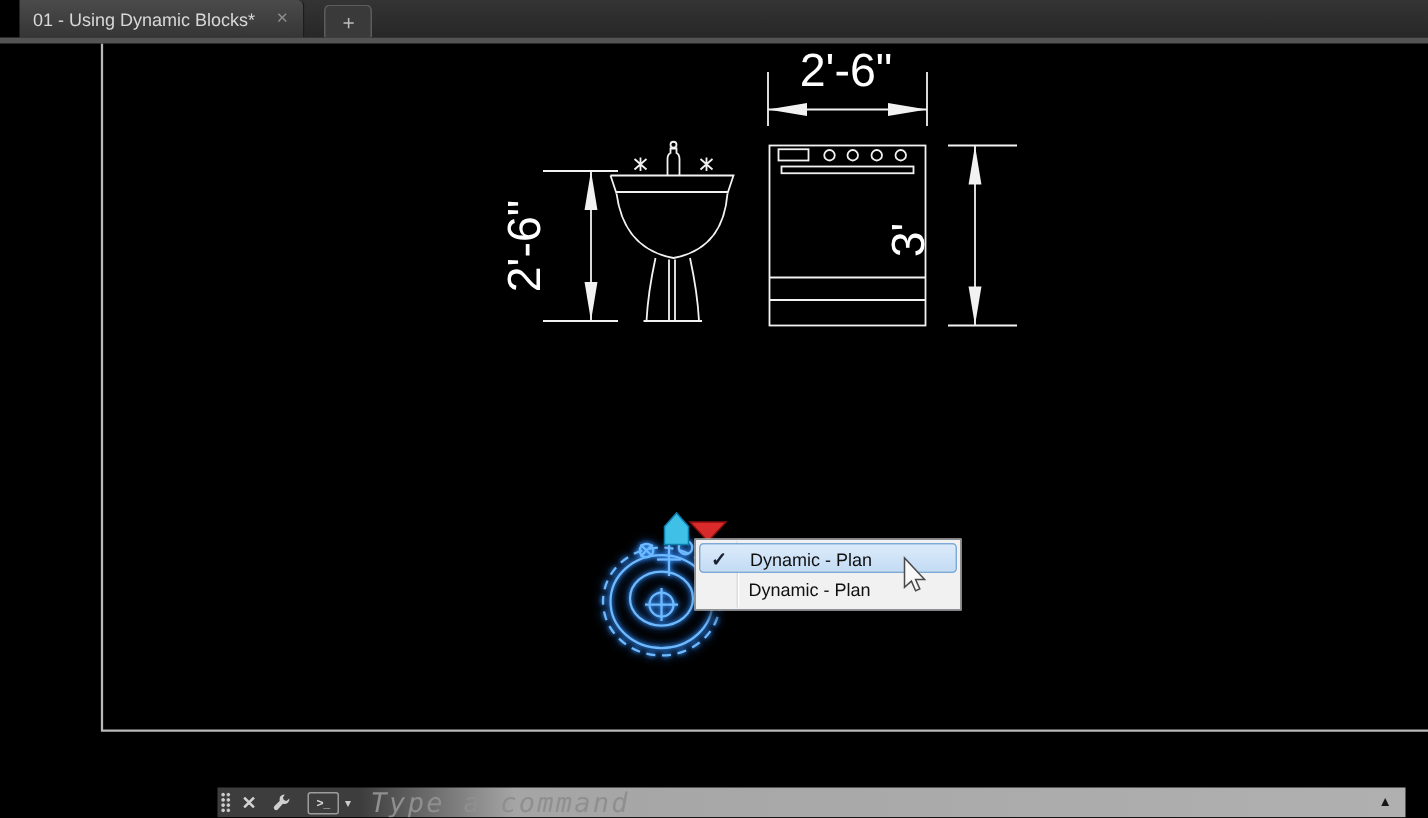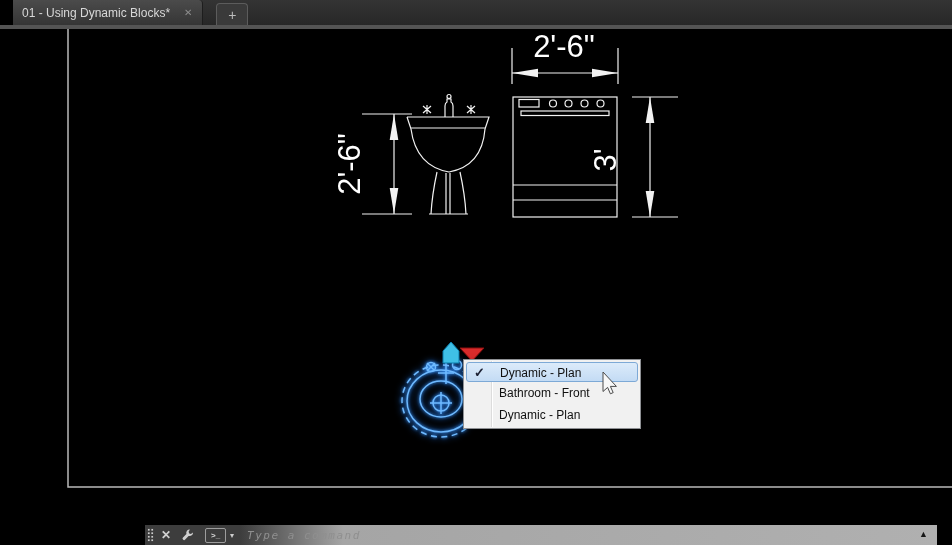--- a/index.html
+++ b/index.html
@@ -40,21 +40,21 @@
           display:flex;align-items:center;}
   .drag-handle{width:7px;height:14px;margin-left:2px;
           background:radial-gradient(circle,#cecece 1px,rgba(0,0,0,0) 1.3px);background-size:3.5px 3.5px;}
   .cmd-close{margin-left:7px;color:#d2d2d2;font-size:12px;font-weight:bold;}
   .cmd-wrench{margin-left:9px;display:flex;}
   .cmd-prompt{margin-left:10px;width:19px;height:13px;border:1px solid #9d9d9d;border-radius:2px;
           color:#d8d8d8;font-size:8px;font-weight:bold;display:flex;align-items:center;
           justify-content:center;letter-spacing:0;}
   .cmd-caret{margin-left:4px;color:#cccccc;font-size:8px;}
   .cmd-input{margin-left:11px;width:560px;background:transparent;border:none;outline:none;
-          font-style:italic;font-family:"DejaVu Sans Mono",monospace;font-size:11px;
+          font-style:italic;font-family:"DejaVu Sans Mono",monospace;font-size:18px;
           letter-spacing:1.5px;color:#8f8f8f;}
   .cmd-input::placeholder{color:#8f8f8f;opacity:1;}
   .cmd-expand{position:absolute;right:9px;top:5px;color:#161616;font-size:9px;line-height:9px;}
 
   .cursor-layer{position:absolute;left:0;top:0;z-index:9;pointer-events:none;}
 </style>
 </head>
 <body>
 
 <div class="stage">
@@ -142,23 +142,20 @@
     <polygon points="460,348 484,348 472,361" fill="#d92b2b" stroke="#8a0f0f" stroke-width="1"></polygon>
   </svg>
 
   <div class="menu">
     <div class="menu-gutter"></div>
     <div class="menu-item selected">
       <span class="check">✓</span>
       <span>Dynamic - Plan</span>
     </div>
     <div class="menu-item">
-      <span>Bathroom - Front</span>
-    </div>
-    <div class="menu-item">
       <span>Dynamic - Plan</span>
     </div>
   </div>
 
   <svg class="cursor-layer" width="952" height="545" viewBox="0 0 952 545">
     <polygon points="603,372 603,391.5 607.6,387.4 610.4,393.8 613.2,392.6 610.4,386.4 616.4,386.4" fill="#f8f8f8" stroke="#4a4a4a" stroke-width="1"></polygon>
   </svg>
 
   <div class="cmdbar">
     <div class="drag-handle"></div>

